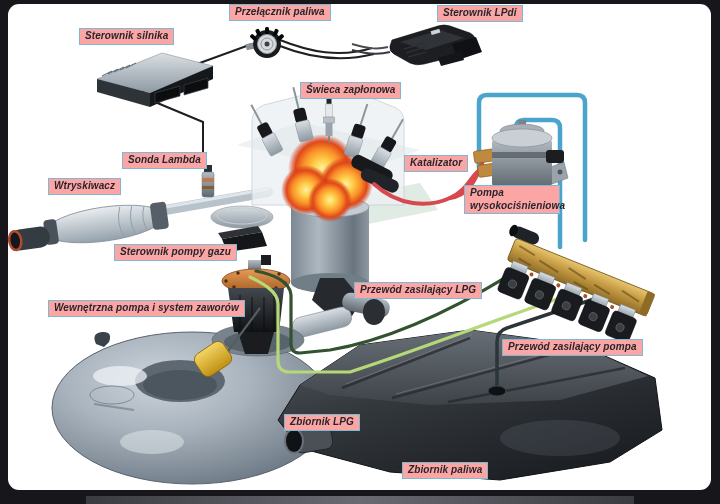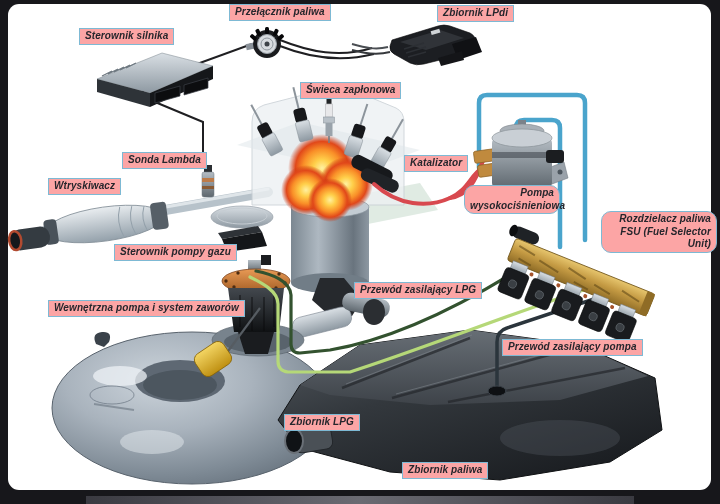--- a/index.html
+++ b/index.html
@@ -2,21 +2,21 @@
 <html><head>
 <meta charset="utf-8">
 <style>
   html,body{margin:0;padding:0;background:#17171b;}
   .stage{position:relative;width:720px;height:504px;overflow:hidden;
          font-family:"Liberation Sans",sans-serif;background:#17171b;}
   .stage svg{position:absolute;left:0;top:0;}
   .lbl{position:absolute;background:#fca5a5;border:1px solid #7db9d4;
        color:#26262c;font:italic 700 10px/1.25 "Liberation Sans",sans-serif;
        padding:1px 5px;white-space:nowrap;z-index:5;letter-spacing:.1px;}
-  .lbl.wrap{white-space:normal;text-align:right;border-radius:10px;}
+  .lbl.wrap{white-space:normal;text-align:left;}
 </style>
 </head>
 <body>
 
 <div class="stage">
 
 <svg width="720" height="504" viewBox="0 0 720 504">
   <defs>
     <linearGradient id="gMetal" x1="0" y1="0" x2="0" y2="1">
       <stop offset="0" stop-color="#d9dfe4"></stop>
@@ -326,28 +326,27 @@
           <circle cx="57" cy="28" r="2"></circle>
       <circle cx="86" cy="28" r="2"></circle>
           <circle cx="115" cy="28" r="2"></circle>
     </g>
   </g>
 
   <rect x="86" y="496" width="548" height="8" fill="url(#gStrip)"></rect>
 </svg>
 
 <div class="lbl" style="left:229px;top:4px">Przełącznik paliwa</div>
-<div class="lbl" style="left:437px;top:5px">Zbiornik LPdi</div>
+<div class="lbl" style="left:437px;top:5px">Sterownik LPdi</div>
 <div class="lbl" style="left:79px;top:28px">Sterownik silnika</div>
 <div class="lbl" style="left:300px;top:82px">Świeca zapłonowa</div>
 <div class="lbl" style="left:122px;top:152px">Sonda Lambda</div>
 <div class="lbl" style="left:48px;top:178px">Wtryskiwacz</div>
 <div class="lbl" style="left:404px;top:155px">Katalizator</div>
 <div class="lbl wrap" style="left:464px;top:185px;width:84px">Pompa wysokociśnieniowa</div>
-<div class="lbl wrap" style="left:601px;top:211px;width:104px">Rozdzielacz paliwa FSU (Fuel Selector Unit)</div>
 <div class="lbl" style="left:114px;top:244px">Sterownik pompy gazu</div>
 <div class="lbl" style="left:48px;top:300px">Wewnętrzna pompa i system zaworów</div>
 <div class="lbl" style="left:354px;top:282px">Przewód zasilający LPG</div>
 <div class="lbl" style="left:502px;top:339px">Przewód zasilający pompa</div>
 <div class="lbl" style="left:284px;top:414px">Zbiornik LPG</div>
 <div class="lbl" style="left:402px;top:462px">Zbiornik paliwa</div>
 
 </div>
 
 </body></html>

